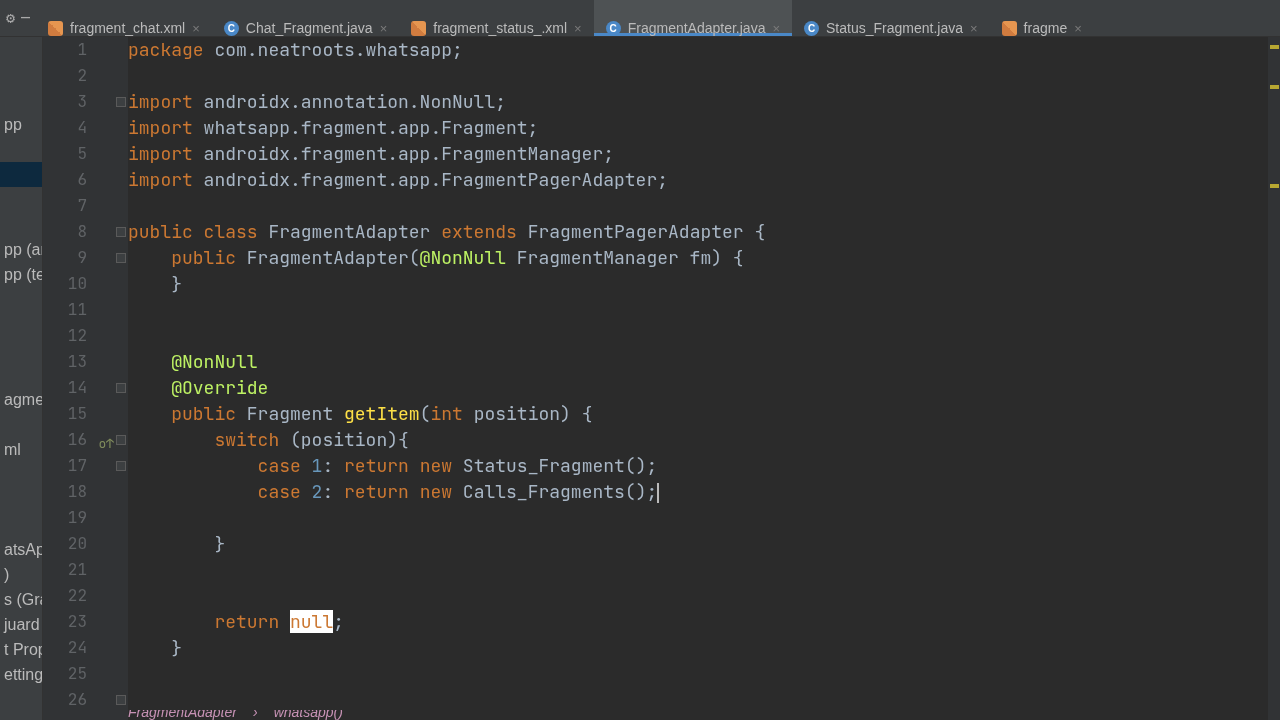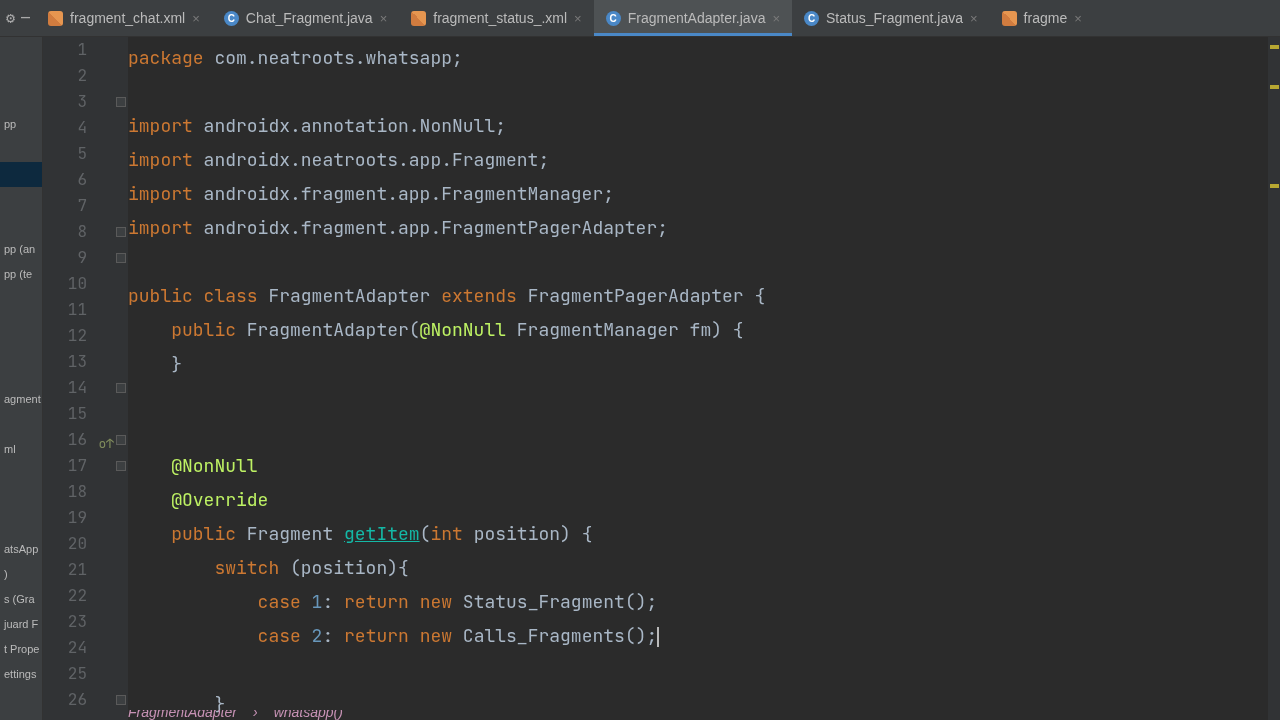--- a/index.html
+++ b/index.html
@@ -3,57 +3,57 @@
 <meta charset="utf-8">
 <style>
 * { margin:0; padding:0; box-sizing:border-box; }
 body { font-family: "JetBrains Mono","Consolas",monospace; font-size:18px; background:#2b2b2b; color:#a9b7c6; overflow:hidden; width:1280px; height:720px; position:relative; }
 
 
 .topbar { display:flex; align-items:center; height:37px; background:#3c3f41; border-bottom:1px solid #323232; }
 .topbar .ctl { display:flex; align-items:center; padding:0 6px; gap:6px; }
 .gear, .minwin { color:#a9a9a9; font-size:15px; }
 .tabs { display:flex; height:100%; overflow:hidden; }
-.tab { display:flex; align-items:center; gap:7px; padding:0 12px; color:#bbbbbb; font-family:"Segoe UI",sans-serif; font-size:14px; white-space:nowrap; cursor:pointer; }
+.tab { display:flex; align-items:flex-end; gap:7px; padding:0 12px; color:#bbbbbb; font-family:"Segoe UI",sans-serif; font-size:14px; white-space:nowrap; cursor:pointer; }
 .tab.active { background:#4e5254; box-shadow:inset 0 -3px 0 #4a88c7; }
 .tab .icon { width:15px; height:15px; display:inline-block; }
 .icon.xml { background:linear-gradient(45deg,#d17c3f 50%,#e69650 50%); border-radius:3px; }
 .icon.java { background:#4a88c7; border-radius:50%; position:relative; }
 .icon.java::after { content:"C"; position:absolute; inset:0; display:flex; align-items:center; justify-content:center; font-size:10px; color:#fff; font-weight:bold; }
 .close { color:#7a7a7a; font-size:13px; }
 
 
-.projbar { position:absolute; left:0; top:37px; width:43px; bottom:0; background:#3c3f41; border-right:1px solid #323232; color:#bbbbbb; font-family:"Segoe UI",sans-serif; font-size:11px; overflow:hidden; }
+.projbar { position:absolute; left:0; top:37px; width:43px; bottom:0; background:#3c3f41; border-right:1px solid #323232; color:#bbbbbb; font-family:"Segoe UI",sans-serif; font-size:16px; overflow:hidden; }
 .projbar .row { height:25px; line-height:25px; padding-left:4px; white-space:nowrap; }
 .projbar .row.sel { background:#0d293e; }
 
 
 .gutter { position:absolute; left:43px; top:37px; width:85px; bottom:0; background:#313335; color:#606366; text-align:right; }
 .gutter div { height:26px; line-height:26px; padding-right:41px; font-size:16px; position:relative; }
 .gutter .ovr::after { content:"o↑"; position:absolute; right:14px; top:4px; color:#7f8b5c; font-size:13px; }
 .fold { position:absolute; right:2px; top:8px; width:10px; height:10px; border:1px solid #5a5a5a; background:#3c3f41; }
 
 
 .editor { position:absolute; left:128px; top:37px; right:16px; bottom:0; background:#2b2b2b; overflow:hidden; }
-.editor .line { height:26px; line-height:26px; white-space:pre;margin-top:8px; }
+.editor .line { height:26px; line-height:26px; white-space:pre; }
 
 
 .markers { position:absolute; right:0; top:37px; width:12px; bottom:0; background:#313335; }
 .mark { position:absolute; right:1px; width:9px; height:4px; }
 .mark.warn { background:#b8a832; }
 
 
 .kw { color:#cc7832; }
 .pkg { color:#a9b7c6; }
 .ann { color:#bef264; }
-.mth { color:#14b8a6;text-decoration:underline; }
+.mth { color:#fde047; }
 .num { color:#6897bb; }
 .strike { text-decoration:line-through; }
 .caret { border-left:2px solid #bbbbbb; display:inline-block; height:20px; vertical-align:middle; }
-.hl { background:#404040;text-decoration:underline; }
+.hl { background:#ffffff; }
 
 
 .crumbs { position:absolute; left:128px; bottom:0; height:10px; display:flex; align-items:flex-end; gap:16px; font-style:italic; color:#c792b5; font-size:14px; font-family:"Segoe UI",sans-serif; overflow:hidden; }
 </style>
 </head>
 <body>
 
 <div class="topbar">
   <div class="ctl">
     <span class="gear">⚙</span>
@@ -148,21 +148,21 @@
     <div>23</div>
     <div>24</div>
     <div>25</div>
     <div>26<span class="fold"></span></div>
   </div>
 
 <div class="editor">
 <div class="line"><span class="kw">package</span><span class="pkg"> com.neatroots.whatsapp;</span></div>
 <div class="line"></div>
 <div class="line"><span class="kw">import</span><span> androidx.annotation.NonNull;</span></div>
-<div class="line"><span class="kw">import</span><span> androidx.neatroots.app.Fragment;</span></div>
+<div class="line"><span class="kw">import</span><span> whatsapp.fragment.app.Fragment;</span></div>
 <div class="line"><span class="kw">import</span><span> androidx.fragment.app.FragmentManager;</span></div>
 <div class="line"><span class="kw">import</span><span> androidx.fragment.app.FragmentPagerAdapter;</span></div>
 <div class="line"></div>
 <div class="line"><span class="kw">public class</span><span> FragmentAdapter </span><span class="kw">extends</span><span> FragmentPagerAdapter {</span></div>
 <div class="line"><span class="kw">    public</span><span> FragmentAdapter(</span><span class="ann">@NonNull</span><span> FragmentManager fm) {</span></div>
 <div class="line"><span>    }</span></div>
 <div class="line"></div>
 <div class="line"></div>
 <div class="line"><span>    </span><span class="ann">@NonNull</span></div>
 <div class="line"><span>    </span><span class="ann">@Override</span></div>

